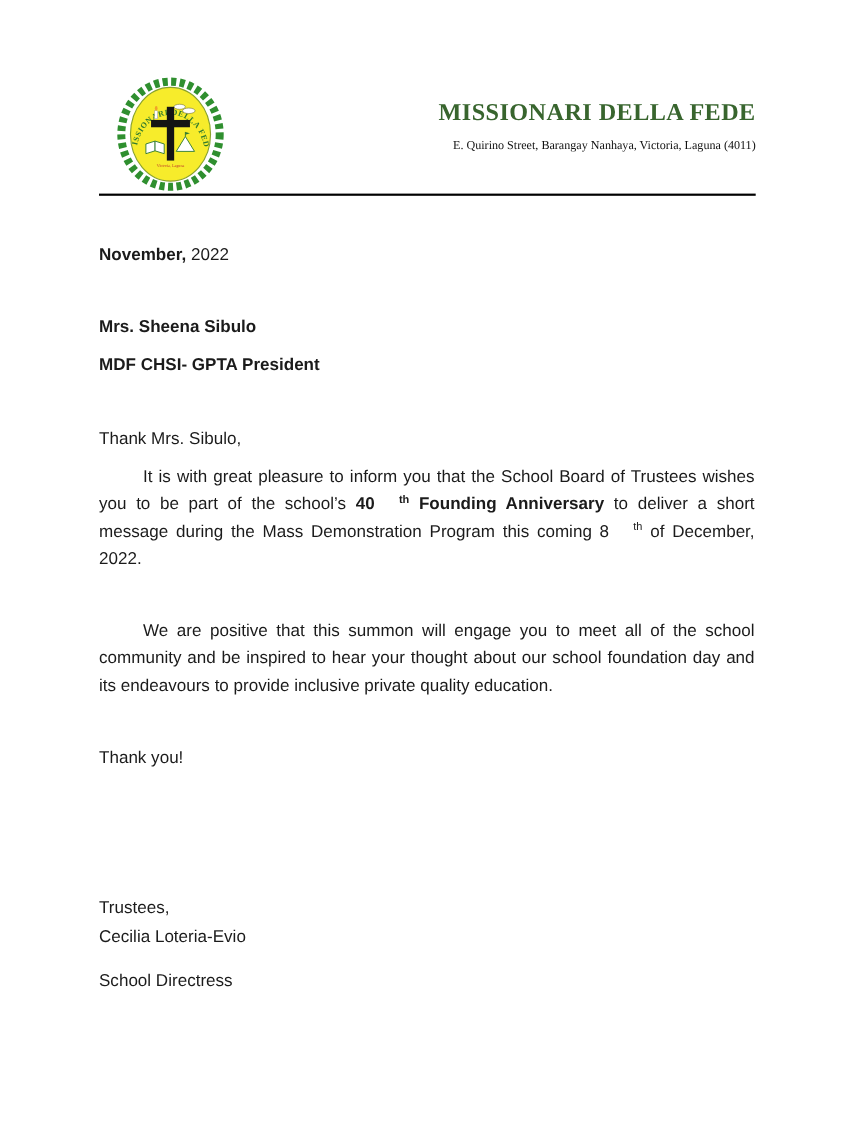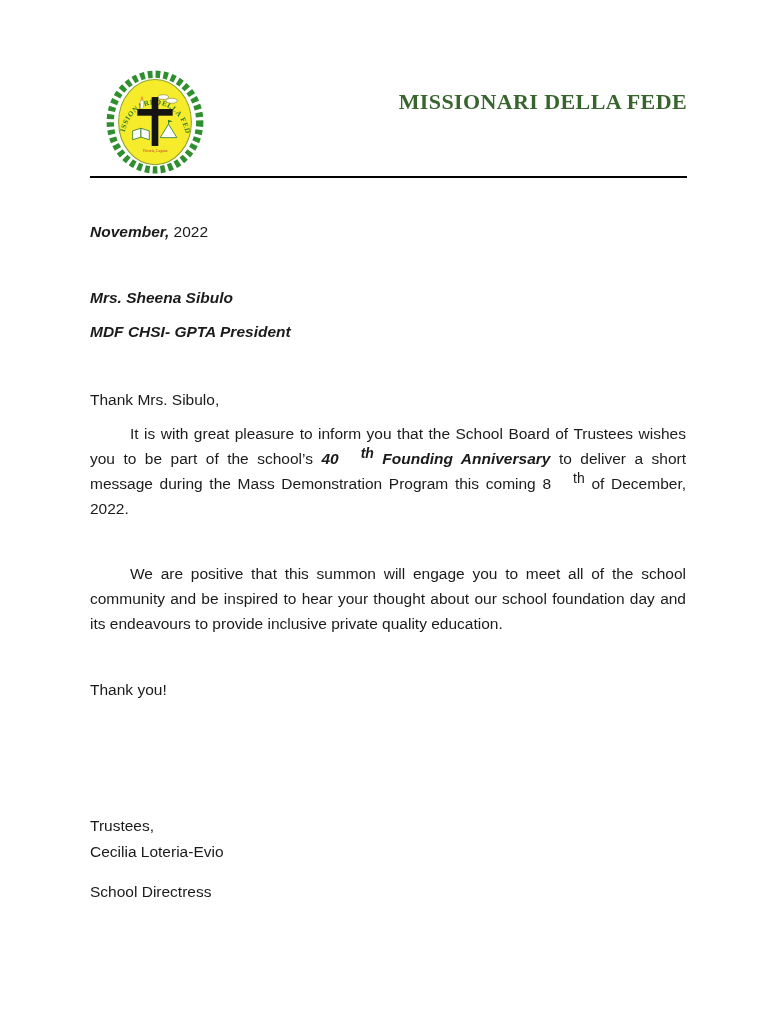--- a/index.html
+++ b/index.html
@@ -16,27 +16,27 @@
   .header-text{
     position:absolute;right:81px;top:90px;width:470px;
     text-align:right;font-family:"Liberation Serif",serif;
   }
   .org-name{font-size:22px;font-weight:bold;color:#38652e;letter-spacing:.4px;line-height:24px;}
   .org-sub{font-size:18px;color:#49713d;margin-top:12px;line-height:22px;}
   .org-addr{font-size:11px;color:#111111;margin-top:12px;line-height:13px;}
   .header-rule{position:absolute;left:90px;top:176px;width:597px;height:2px;background:#000000;}
   
   .line{position:absolute;left:90px;font-size:15.5px;line-height:22px;white-space:nowrap;}
-  .bold{font-weight:700;font-style:italic;}
+  .bold{font-weight:700;}
   .para{
     position:absolute;left:90px;width:596px;
     font-size:15.5px;line-height:25px;
     text-align:justify;text-indent:40px;
   }
-  sup{font-size:14px;line-height:0;vertical-align:super;padding-left:22px;}
+  sup{font-size:10px;line-height:0;vertical-align:super;padding-left:22px;}
   .date-year{font-weight:400;}
 </style>
 </head>
 <body>
 
 <div class="page">
 
   <svg class="logo" viewBox="0 0 100 100" aria-hidden="true">
 
     <ellipse cx="50" cy="51" rx="43" ry="46" fill="none" stroke="#2f8f2f" stroke-width="7" stroke-dasharray="4.5 3"></ellipse>
@@ -73,20 +73,21 @@
       <path d="M55 66 L63 53 L71 66 Z" fill="#ffffff" stroke="#2f7a2f" stroke-width="0.8"></path>
       <line x1="63" y1="53" x2="63" y2="49" stroke="#2f7a2f" stroke-width="0.8"></line>
       <path d="M63 49 L67 50.2 L63 51.4 Z" fill="#2f7a2f"></path>
     </g>
 
     <text x="50" y="79.5" text-anchor="middle" font-size="3.6" fill="#c03b2d" font-family="'Liberation Serif',serif">Victoria, Laguna</text>
   </svg>
 
   <div class="header-text">
     <div class="org-name">MISSIONARI DELLA FEDE</div>
+    <div class="org-addr">E. Quirino Street, Barangay Nanhaya, Victoria, Laguna (4011)</div>
   </div>
   <div class="header-rule"></div>
 
   <div class="line" style="top:221px;">
     <span class="bold">November,</span>
     <span class="date-year">2022</span>
   </div>
 
   <div class="line bold" style="top:321px;">MDF CHSI- GPTA President</div>
   <div class="line bold" style="top:287px;">Mrs. Sheena Sibulo</div>

